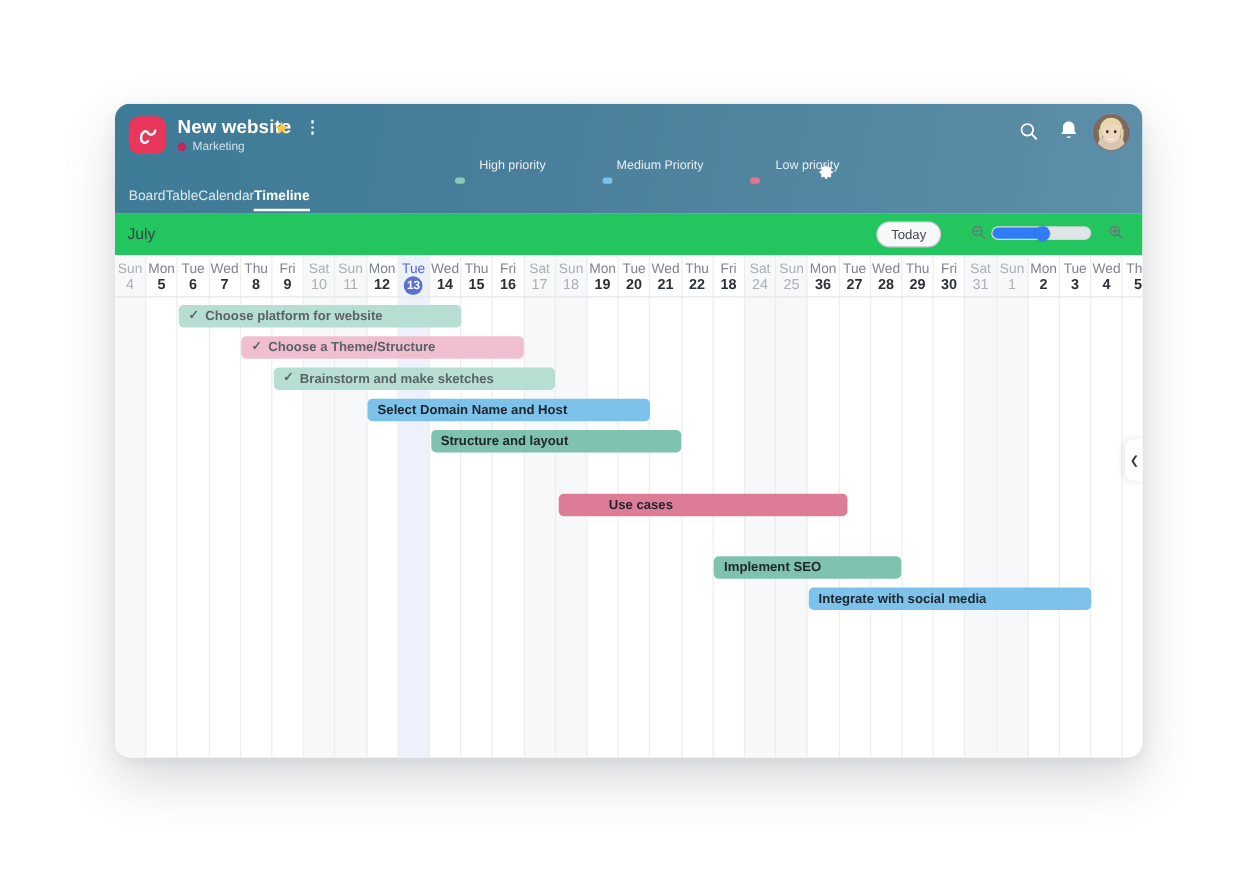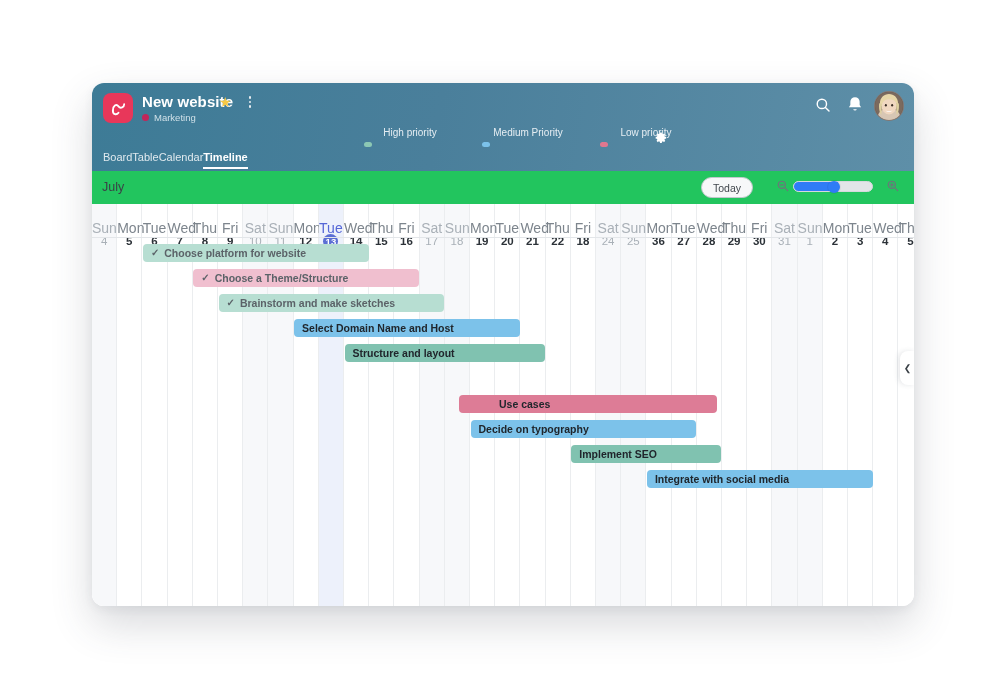--- a/index.html
+++ b/index.html
@@ -246,23 +246,23 @@
   .dayhead {
     position: absolute;
     left: 0; top: 0;
     width: 100%;
     height: 33px;
     text-align: center;
     box-sizing: border-box;
   }
   .dayhead .dow {
     display: block;
-    font-size: 14px;
+    font-size: 11px;
     color: #7d858d;
-    margin-top: 19px;
+    margin-top: 6px;
     line-height: 11px;
   }
   .dayhead .dnum {
     display: block;
     font-size: 11.5px;
     color: #2c3238;
     font-weight: bold;
     line-height: 14px;
   }
   .dayhead.dim .dow, .dayhead.dim .dnum { color: #a9b0b7; font-weight: normal; }
@@ -662,25 +662,22 @@
           <div class="bar done" title="Brainstorm and make sketches" style="left: 126.5px; width: 225.8px; top: 90.2px; background: rgb(183, 222, 210);">
             <span class="check">✓</span>
             <span>Brainstorm and make sketches</span>
           </div>
           <div class="bar" title="Select Domain Name and Host" style="left: 202.1px; width: 225.8px; top: 115.3px; background: rgb(124, 194, 234);">
             <span>Select Domain Name and Host</span>
           </div>
           <div class="bar" title="Structure and layout" style="left: 252.5px; width: 200.6px; top: 140.4px; background: rgb(128, 194, 176);">
             <span>Structure and layout</span>
           </div>
-          <div class="bar" title="Use cases" style="left: 367px; width: 258px; top: 190.6px; background: rgb(221, 124, 150); padding-left: 40px;">
+          <div class="bar" title="Use cases" style="left: 355px; width: 231px; top: 190.6px; background: rgb(221, 124, 150); padding-left: 40px;">
             <span>Use cases</span>
-          </div>
-          <div class="bar" title="Decide on typography" style="left: 378.5px; width: 225.8px; top: 215.7px; background: rgb(124, 194, 234);">
-            <span>Decide on typography</span>
           </div>
           <div class="bar" title="Implement SEO" style="left: 479.3px; width: 150.2px; top: 240.8px; background: rgb(128, 194, 176);">
             <span>Implement SEO</span>
           </div>
           <div class="bar" title="Integrate with social media" style="left: 554.9px; width: 225.8px; top: 265.9px; background: rgb(124, 194, 234);">
             <span>Integrate with social media</span>
           </div>
         </div>
     </div>
 

